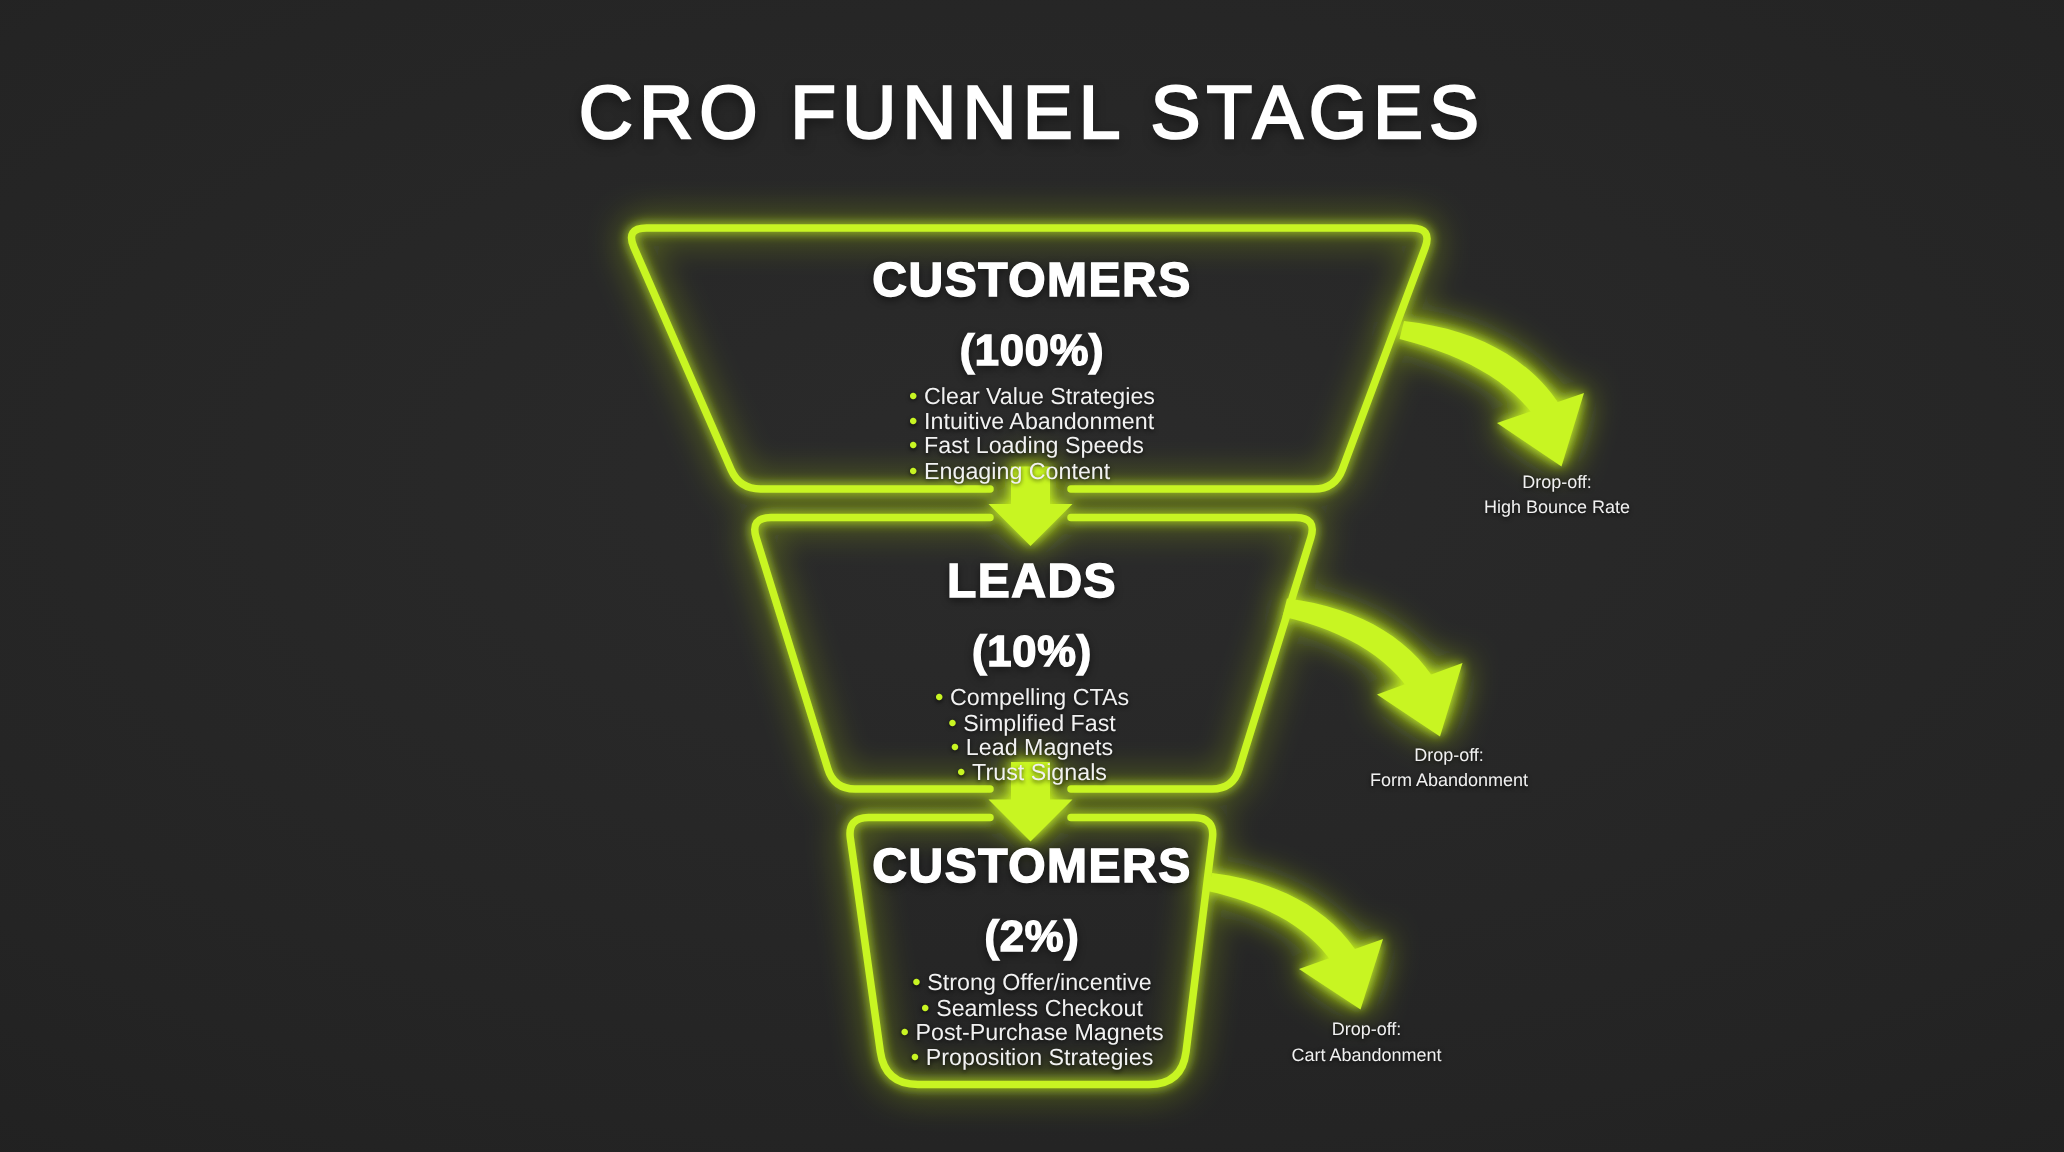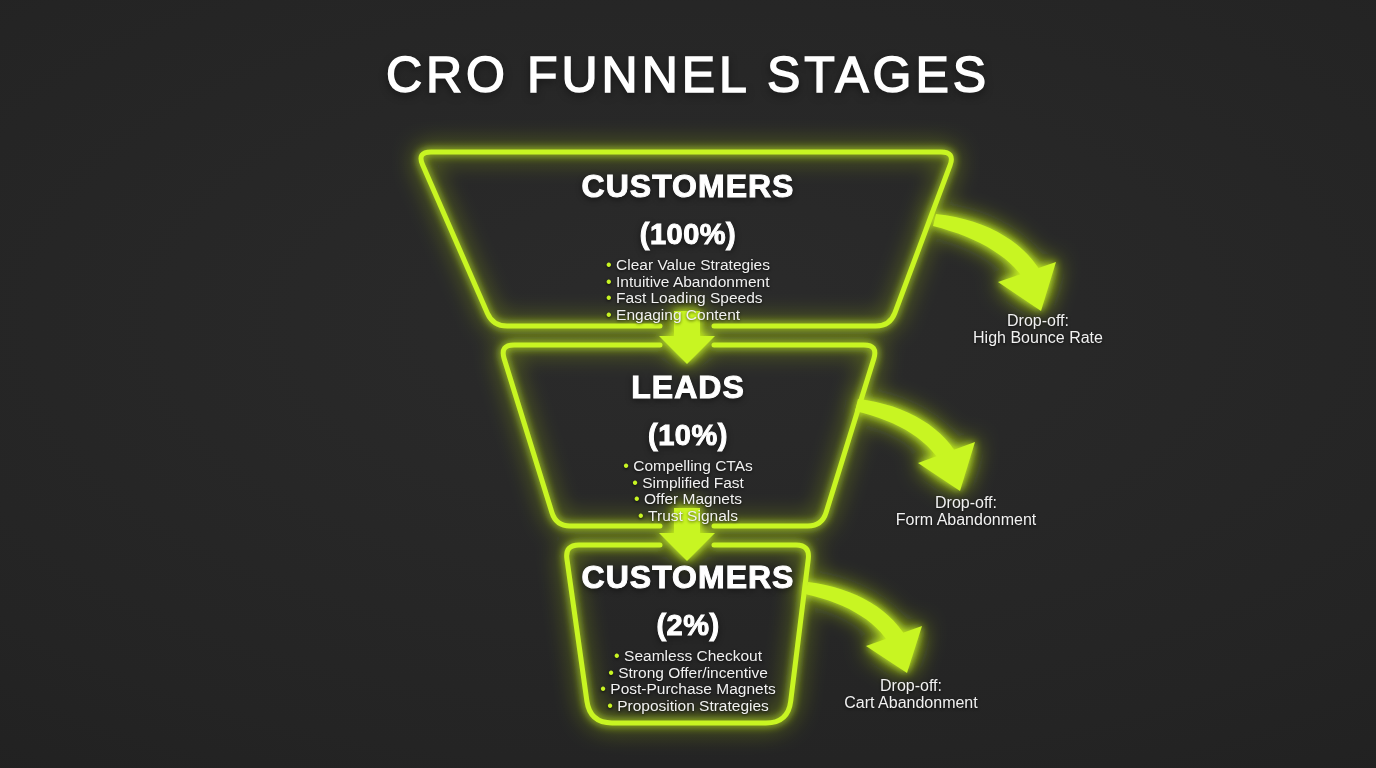--- a/index.html
+++ b/index.html
@@ -57,21 +57,21 @@
     text-align:center;
   }
   .bullets li::before{
     content:"\2022\00a0";
     color:var(--accent);
     font-size:16px;
   }
   .bullets--left{display:table;margin:8px auto 0;text-align:left}
   .dropoff{
     position:absolute;width:240px;text-align:center;
-    color:var(--text-secondary);font-size:16px;line-height:16.5px;
+    color:var(--text-secondary);font-size:12px;line-height:16.5px;
     text-shadow:0 1px 3px rgba(0,0,0,.7);
   }
   .dropoff-1{left:918px;top:313px}
   .dropoff-2{left:846px;top:495px}
   .dropoff-3{left:791px;top:678px}
 </style>
 </head>
 <body>
 
 <div class="canvas">
@@ -127,31 +127,31 @@
       <li>Engaging Content</li>
     </ul>
   </section>
 
   <section class="stage stage-2">
     <div class="stage-name">LEADS</div>
     <div class="stage-percent">(10%)</div>
     <ul class="bullets">
       <li>Compelling CTAs</li>
       <li>Simplified Fast</li>
-      <li>Offer Magnets</li>
+      <li>Lead Magnets</li>
       <li>Trust Signals</li>
     </ul>
   </section>
 
   <section class="stage stage-3">
     <div class="stage-name">CUSTOMERS</div>
     <div class="stage-percent">(2%)</div>
     <ul class="bullets">
+      <li>Strong Offer/incentive</li>
       <li>Seamless Checkout</li>
-      <li>Strong Offer/incentive</li>
       <li>Post-Purchase Magnets</li>
       <li>Proposition Strategies</li>
     </ul>
   </section>
 
   <div class="dropoff dropoff-1">
     <div>Drop-off:</div>
     <div>High Bounce Rate</div>
   </div>
   <div class="dropoff dropoff-2">

